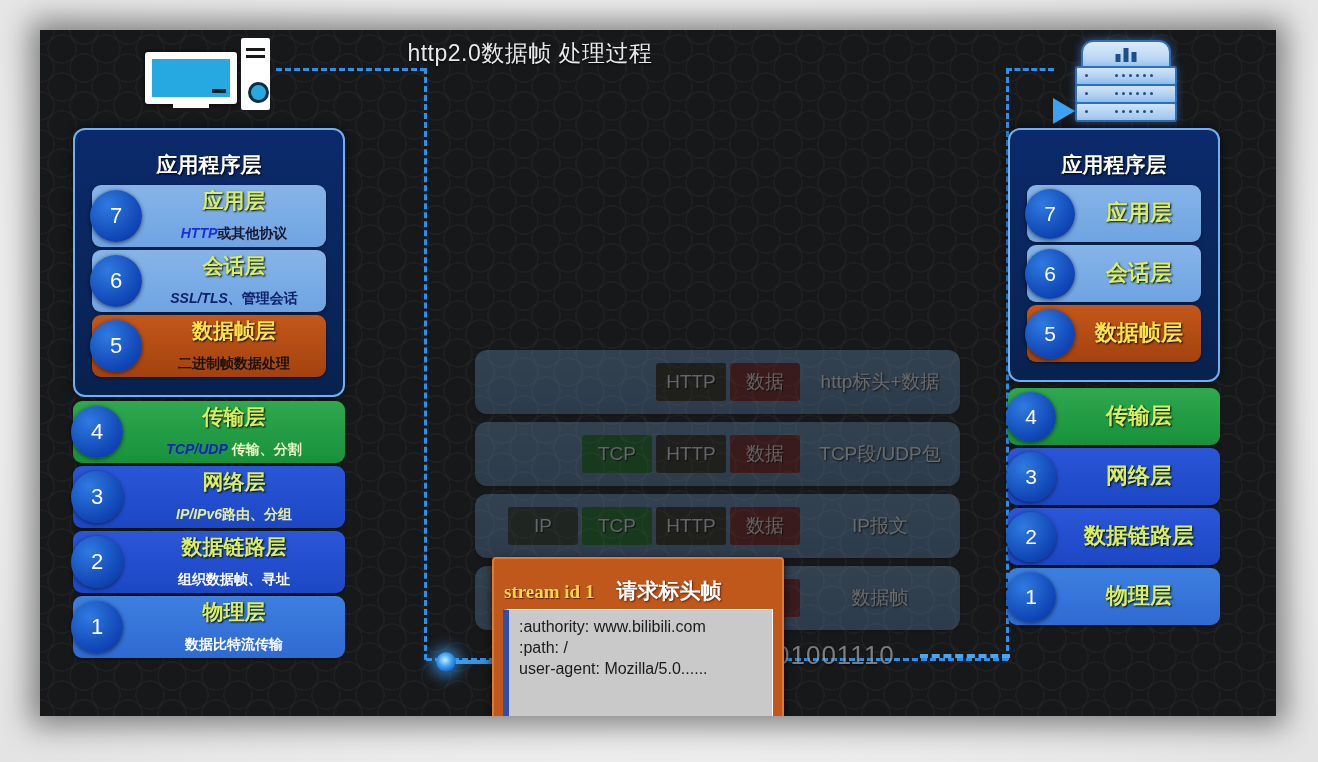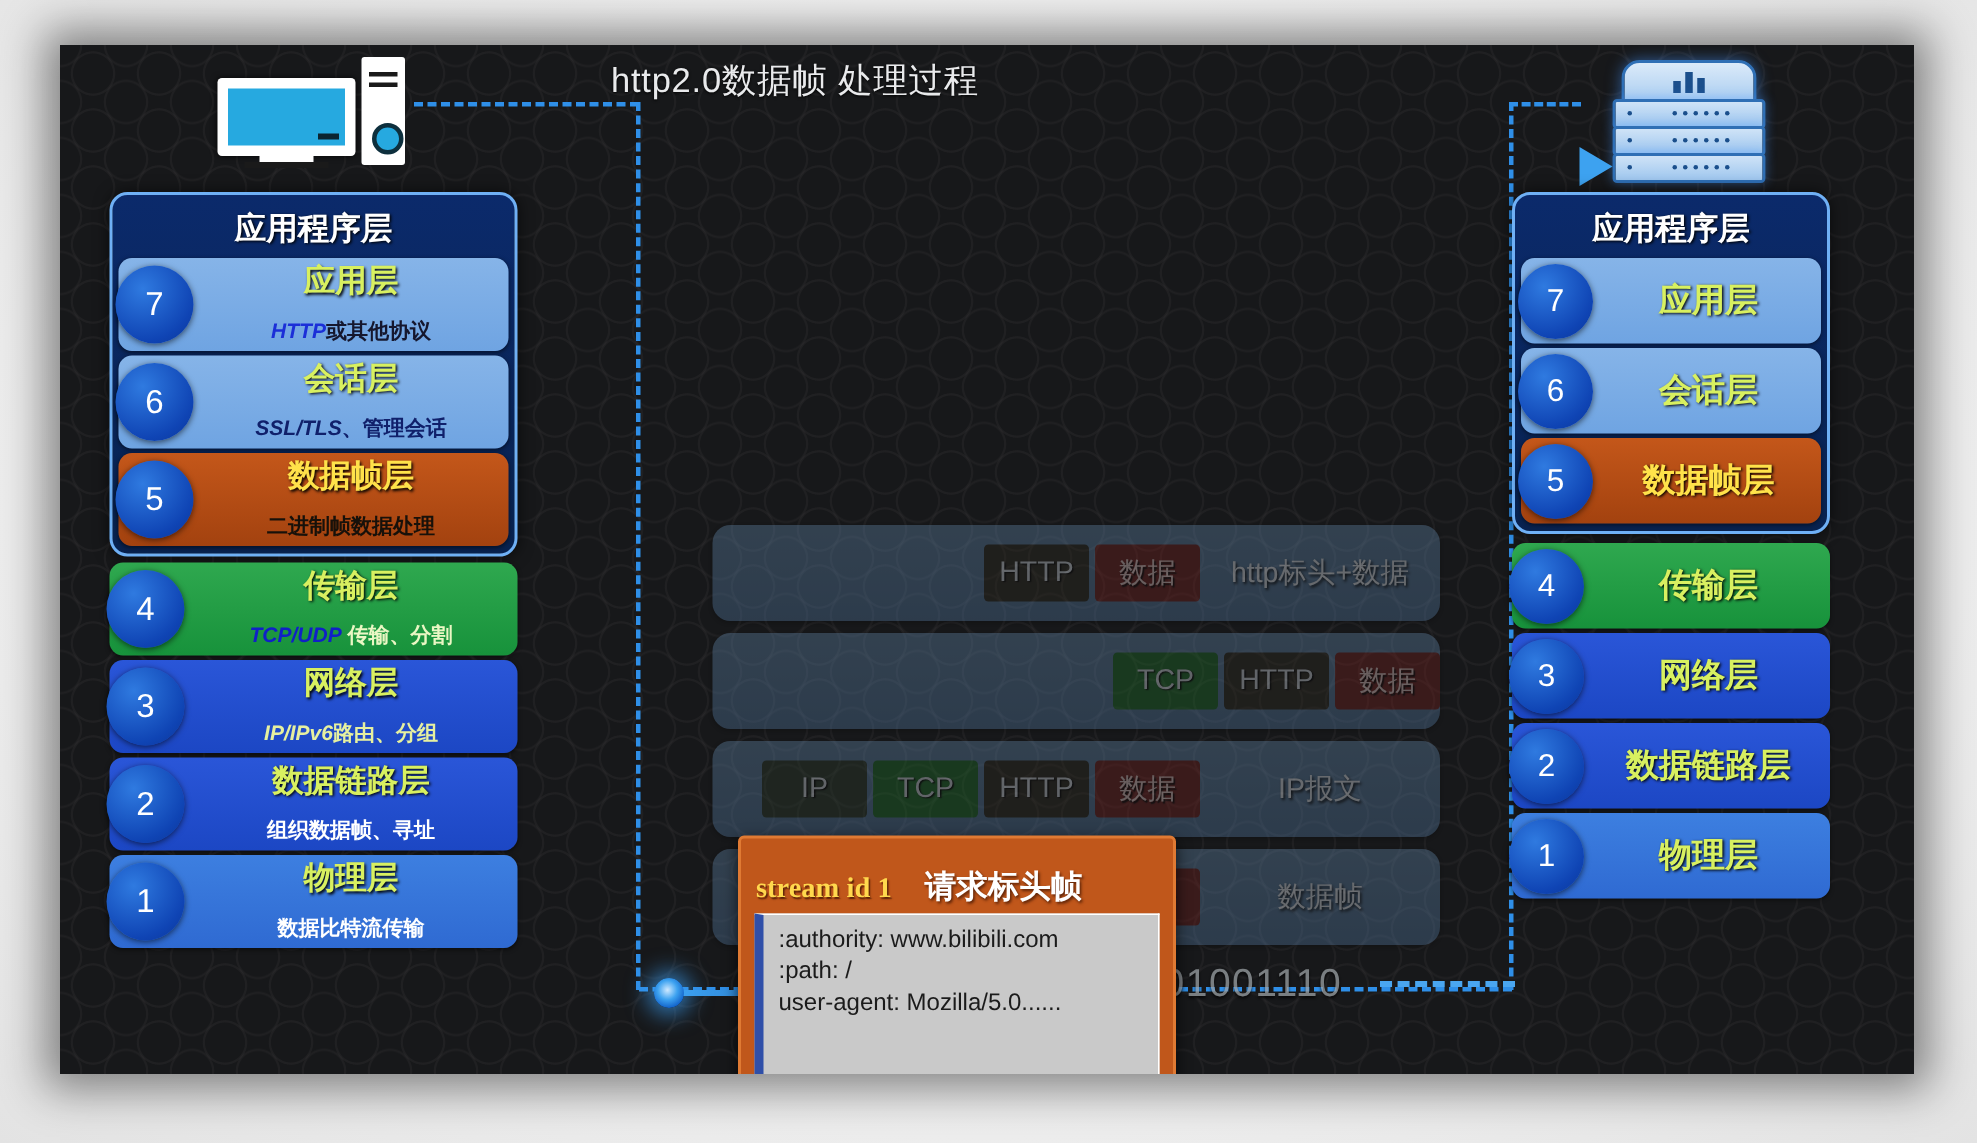--- a/index.html
+++ b/index.html
@@ -68,21 +68,21 @@
      box-shadow:0 0 8px rgba(70,150,255,.45);}
   .srv-row .led{position:absolute;left:8px;top:6px;width:3px;height:3px;background:#1b4f8c;border-radius:50%;}
   .srv-row .leds{position:absolute;left:38px;top:6px;display:flex;gap:4px;}
   .srv-row .leds i{width:3px;height:3px;background:#1b4f8c;border-radius:50%;display:block;}
   .r1{top:26px;} .r2{top:44px;} .r3{top:62px;}
 
   
   .stack{position:absolute;z-index:4;}
   .appgroup{
      background:linear-gradient(#0b2a6b,#08224f);
-     border:2px solid #6fb0f5;border-radius:12px;padding:4px;
+     border:2px solid #6fb0f5;border-radius:12px;padding:17px;
      box-shadow:0 0 10px rgba(0,0,0,.6);
   }
   .appgroup-title{color:#ffffff;text-align:center;font-size:21px;font-weight:bold;
      padding:4px 0 6px;text-shadow:1px 1px 2px #000;}
   .layer{position:relative;border-radius:9px;margin-bottom:3px;
      box-shadow:0 1px 3px rgba(0,0,0,.5);}
   .layer .num{position:absolute;left:-2px;top:50%;transform:translateY(-50%);
      width:52px;height:52px;border-radius:50%;
      background:radial-gradient(circle at 35% 30%,#2f7ae0,#0f44b4 70%,#0b3697);
      color:#fff;font-size:22px;display:flex;align-items:center;justify-content:center;
@@ -251,20 +251,21 @@
           <div class="blk b-data">数据</div>
         </div>
         <div class="enc-label">http标头+数据</div>
       </div>
       <div class="enc-row">
         <div class="enc-inner">
           <div class="blk b-tcp">TCP</div>
           <div class="blk b-http">HTTP</div>
           <div class="blk b-data">数据</div>
         </div>
+        <div class="enc-label">TCP段/UDP包</div>
       </div>
       <div class="enc-row">
         <div class="enc-inner">
           <div class="blk b-ip">IP</div>
           <div class="blk b-tcp">TCP</div>
           <div class="blk b-http">HTTP</div>
           <div class="blk b-data">数据</div>
         </div>
         <div class="enc-label">IP报文</div>
       </div>

